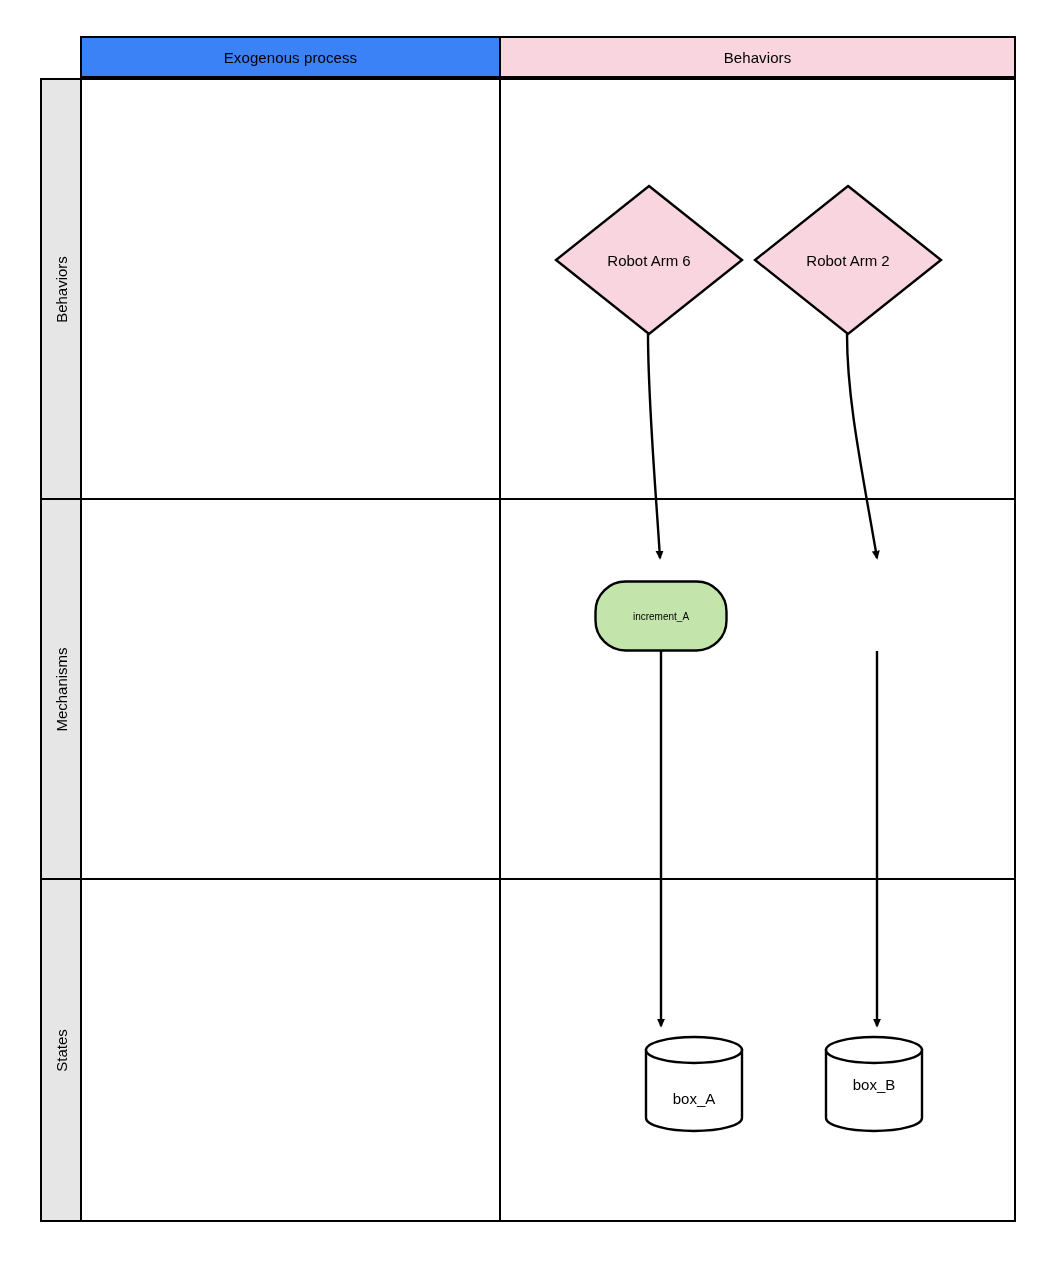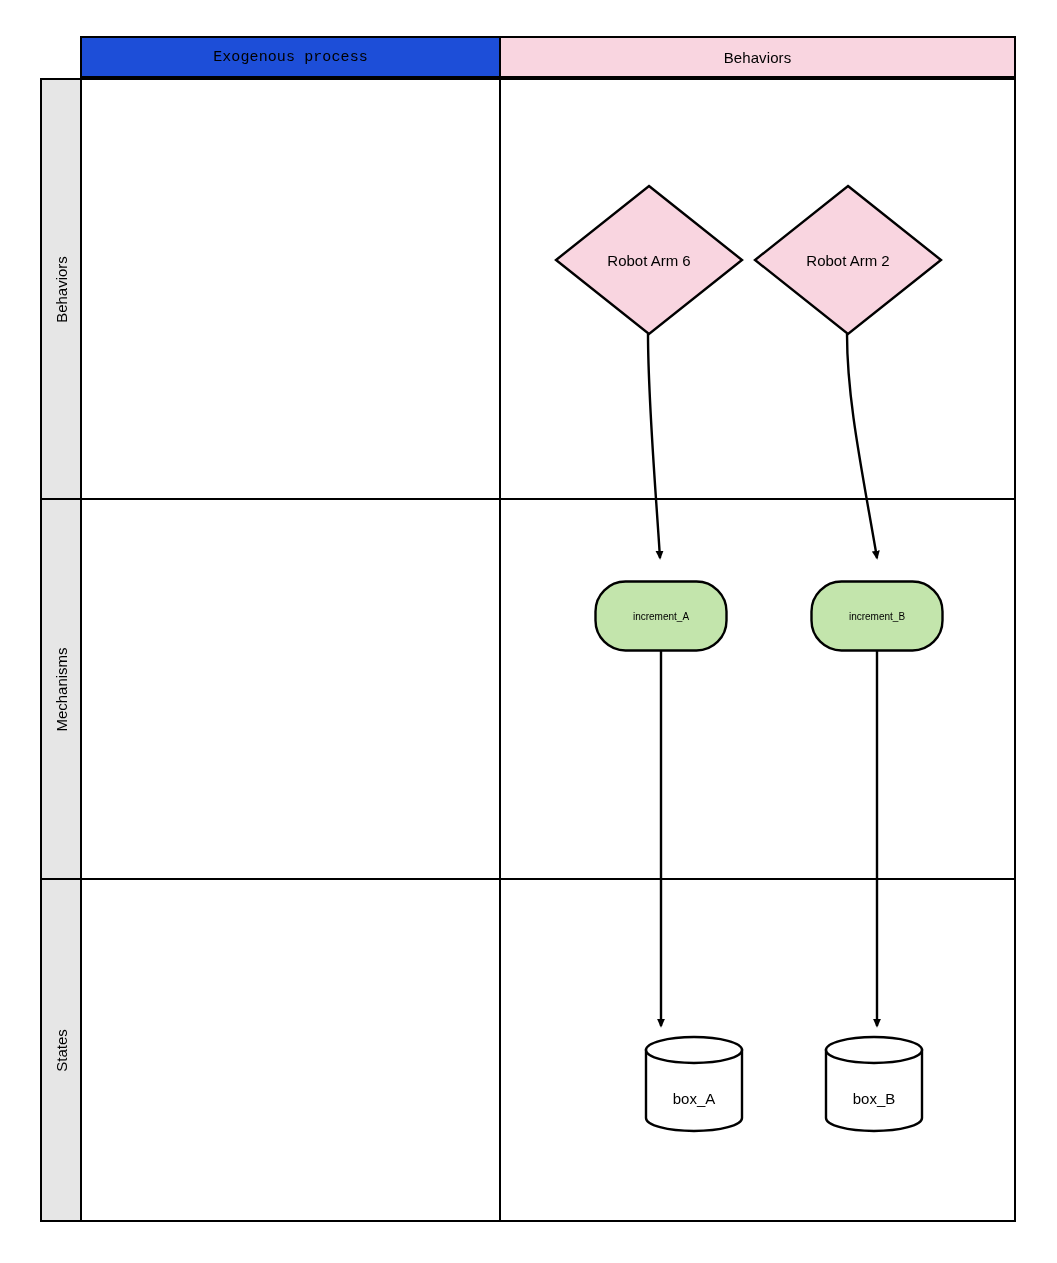--- a/index.html
+++ b/index.html
@@ -27,21 +27,21 @@
     position: absolute;
     box-sizing: border-box;
     border: 2px solid #000000;
     display: flex;
     align-items: center;
     justify-content: center;
     font-size: 15px;
     color: #000000;
     letter-spacing: 0.1px;
   }
-  .col-header.exogenous { background: #1d4ed8; font-family: Liberation Mono, monospace; }
+  .col-header.exogenous { background: #3b82f6; }
   .col-header.internal  { background: #f9d5e0; }
 
   .row-label {
     position: absolute;
     box-sizing: border-box;
     border: 2px solid #000000;
     background: #e6e6e6;
     display: flex;
     align-items: center;
     justify-content: center;
@@ -165,36 +165,30 @@
     <div class="node-label diamond-label">Robot Arm 2</div>
   </div>
 
   <div class="node" style="left:594px; top:580px; width:134px; height:72px;">
     <svg class="shape" width="134" height="72" viewBox="0 0 134 72">
       <rect x="1.5" y="1.5" width="131" height="69" rx="30" ry="30" fill="#c3e5ac" stroke="#000000" stroke-width="2.4"></rect>
     </svg>
     <div class="node-label proc-label">increment_A</div>
   </div>
 
-  <div class="node" style="left:810px; top:580px; width:134px; height:72px;">
-    <svg class="shape" width="134" height="72" viewBox="0 0 134 72">
-      <rect x="1.5" y="1.5" width="131" height="69" rx="30" ry="30" fill="#c3e5ac" stroke="#000000" stroke-width="2.4"></rect>
-    </svg>
-    <div class="node-label proc-label">increment_B</div>
-  </div>
 
   <div class="node" style="left:608px; top:1036px; width:100px; height:96px;margin-left:36px;">
     <svg class="shape" width="100" height="96" viewBox="0 0 100 96">
       <path d="M 2 14 L 2 82 A 48 13 0 0 0 98 82 L 98 14 Z" fill="#ffffff" stroke="#000000" stroke-width="2.4"></path>
       <ellipse cx="50" cy="14" rx="48" ry="13" fill="#ffffff" stroke="#000000" stroke-width="2.4"></ellipse>
     </svg>
     <div class="node-label cyl-label" style="padding-top:14px;">box_A</div>
   </div>
 
   <div class="node" style="left:824px; top:1036px; width:100px; height:96px;">
     <svg class="shape" width="100" height="96" viewBox="0 0 100 96">
       <path d="M 2 14 L 2 82 A 48 13 0 0 0 98 82 L 98 14 Z" fill="#ffffff" stroke="#000000" stroke-width="2.4"></path>
       <ellipse cx="50" cy="14" rx="48" ry="13" fill="#ffffff" stroke="#000000" stroke-width="2.4"></ellipse>
     </svg>
-    <div class="node-label cyl-label" style="padding-top:14px;text-align:right;">box_B</div>
+    <div class="node-label cyl-label" style="text-align:right;">box_B</div>
   </div>
 
 </div>
 
 </body></html>

